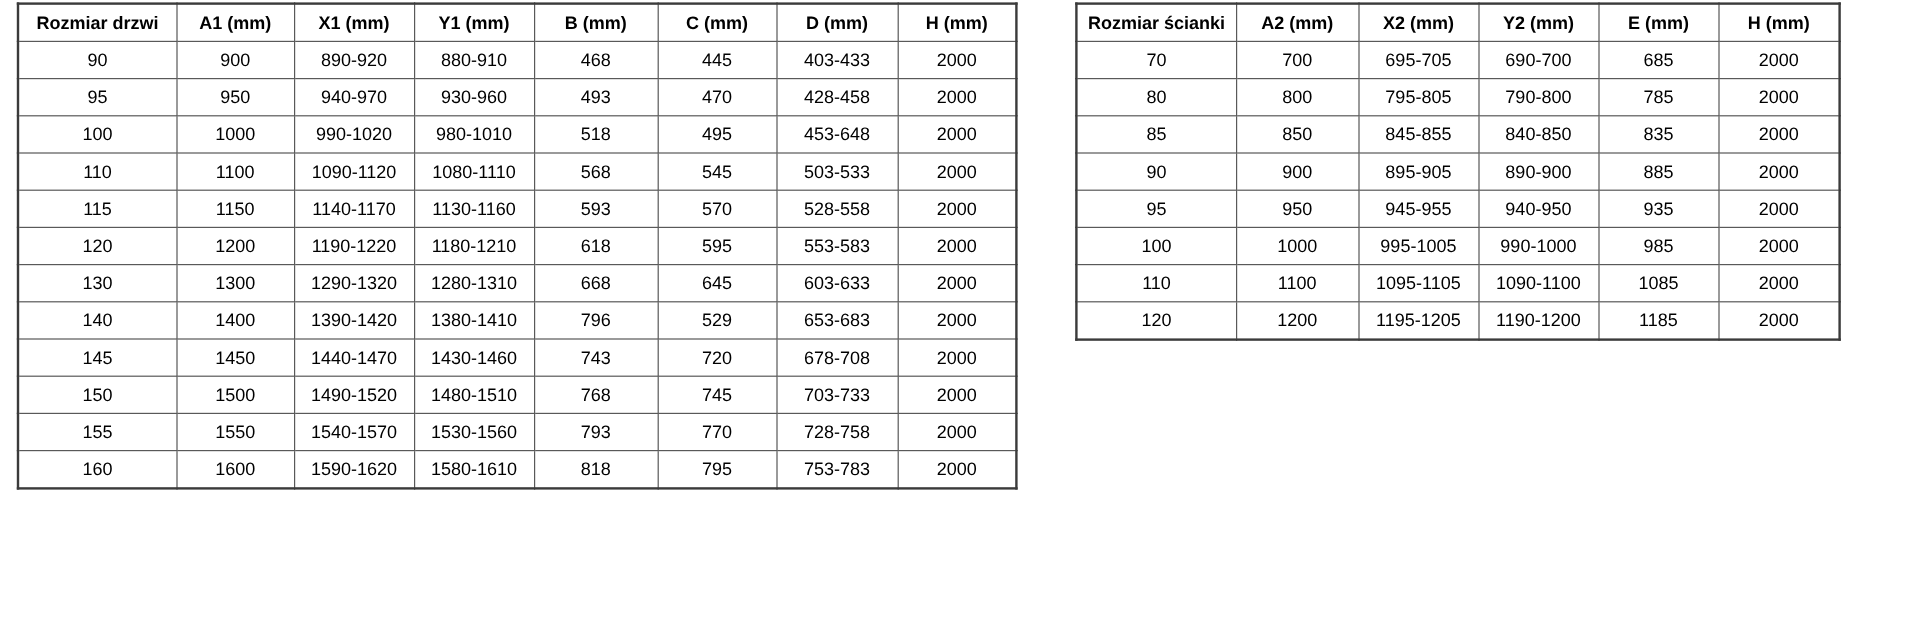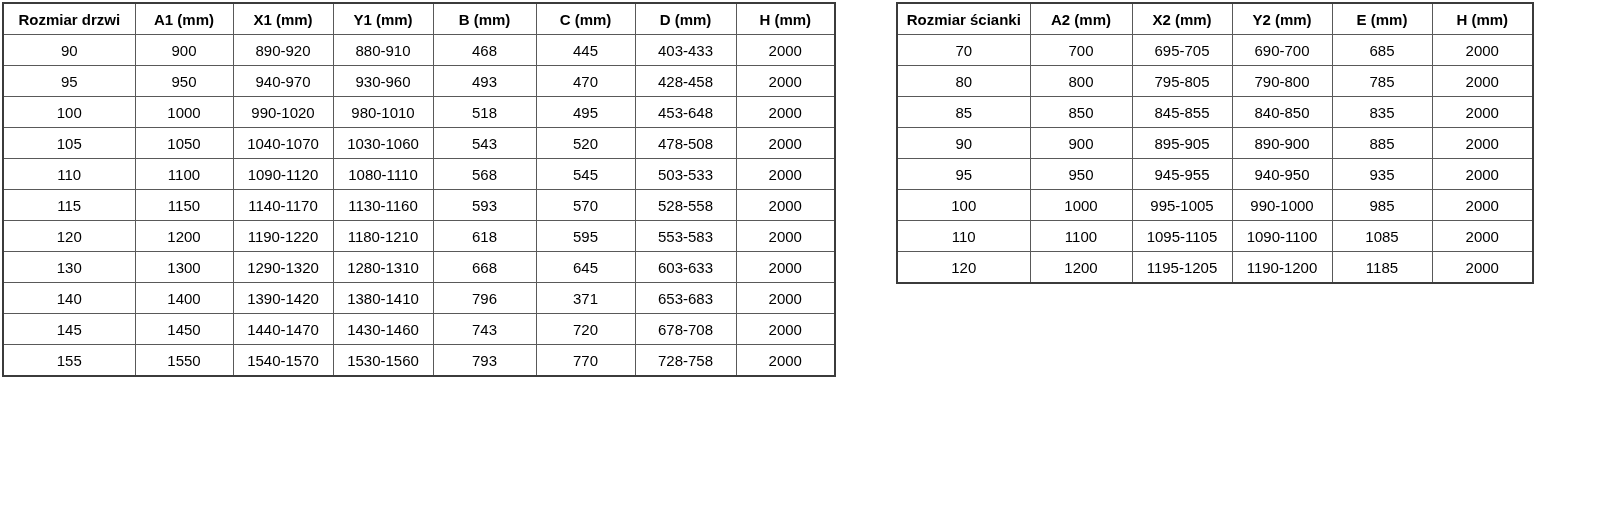--- a/index.html
+++ b/index.html
@@ -21,21 +21,21 @@
     overflow: hidden;
   }
   table.size-table {
     position: absolute;
     top: 2px;
     border-collapse: collapse;
     table-layout: fixed;
     background: #ffffff;
     border: 2px solid #3b3b3b;
   }
-  table.size-table.left-table  { left: 2px; }
+  table.size-table.left-table  { left: 14px; }
   table.size-table.right-table { left: 896px; }
   table.size-table th,
   table.size-table td {
     border: 1px solid #595959;
     height: 30px;
     padding: 0 4px;
     text-align: center;
     vertical-align: middle;
     font-size: 15px;
     line-height: 1;
@@ -100,30 +100,20 @@
           <td>100</td>
           <td>1000</td>
           <td>990-1020</td>
           <td>980-1010</td>
           <td>518</td>
           <td>495</td>
           <td>453-648</td>
           <td>2000</td>
         </tr>
         <tr>
-          <td>105</td>
-          <td>1050</td>
-          <td>1040-1070</td>
-          <td>1030-1060</td>
-          <td>543</td>
-          <td>520</td>
-          <td>478-508</td>
-          <td>2000</td>
-        </tr>
-        <tr>
           <td>110</td>
           <td>1100</td>
           <td>1090-1120</td>
           <td>1080-1110</td>
           <td>568</td>
           <td>545</td>
           <td>503-533</td>
           <td>2000</td>
         </tr>
         <tr>
@@ -155,44 +145,64 @@
           <td>645</td>
           <td>603-633</td>
           <td>2000</td>
         </tr>
         <tr>
           <td>140</td>
           <td>1400</td>
           <td>1390-1420</td>
           <td>1380-1410</td>
           <td>796</td>
-          <td>371</td>
+          <td>529</td>
           <td>653-683</td>
           <td>2000</td>
         </tr>
         <tr>
           <td>145</td>
           <td>1450</td>
           <td>1440-1470</td>
           <td>1430-1460</td>
           <td>743</td>
           <td>720</td>
           <td>678-708</td>
           <td>2000</td>
         </tr>
         <tr>
+          <td>150</td>
+          <td>1500</td>
+          <td>1490-1520</td>
+          <td>1480-1510</td>
+          <td>768</td>
+          <td>745</td>
+          <td>703-733</td>
+          <td>2000</td>
+        </tr>
+        <tr>
           <td>155</td>
           <td>1550</td>
           <td>1540-1570</td>
           <td>1530-1560</td>
           <td>793</td>
           <td>770</td>
           <td>728-758</td>
           <td>2000</td>
         </tr>
+        <tr>
+          <td>160</td>
+          <td>1600</td>
+          <td>1590-1620</td>
+          <td>1580-1610</td>
+          <td>818</td>
+          <td>795</td>
+          <td>753-783</td>
+          <td>2000</td>
+        </tr>
       </tbody>
     </table>
 
   <table class="size-table right-table">
     <colgroup>
       <col style="width:133px">
       <col style="width:102px">
       <col style="width:100px">
       <col style="width:100px">
       <col style="width:100px">

